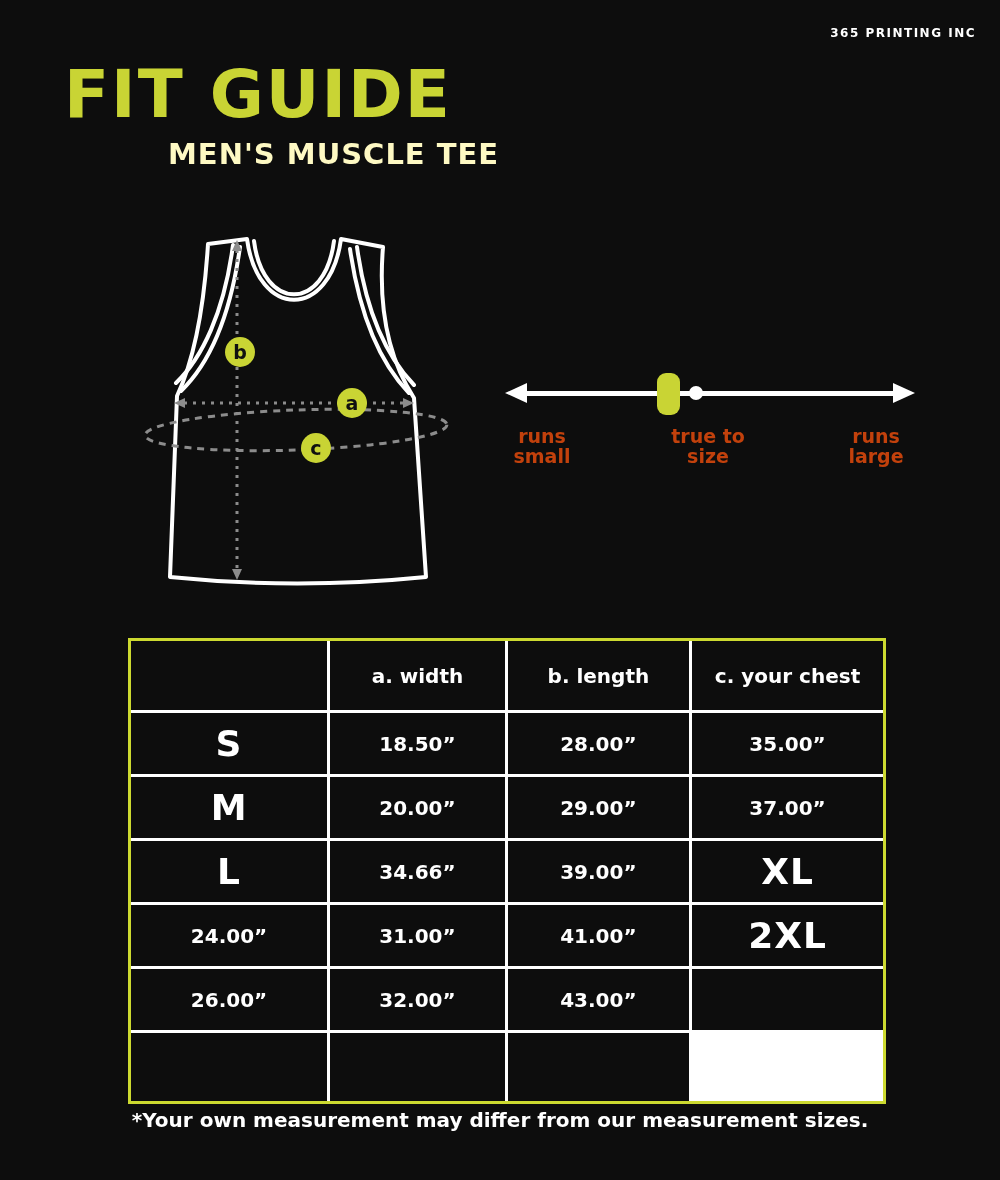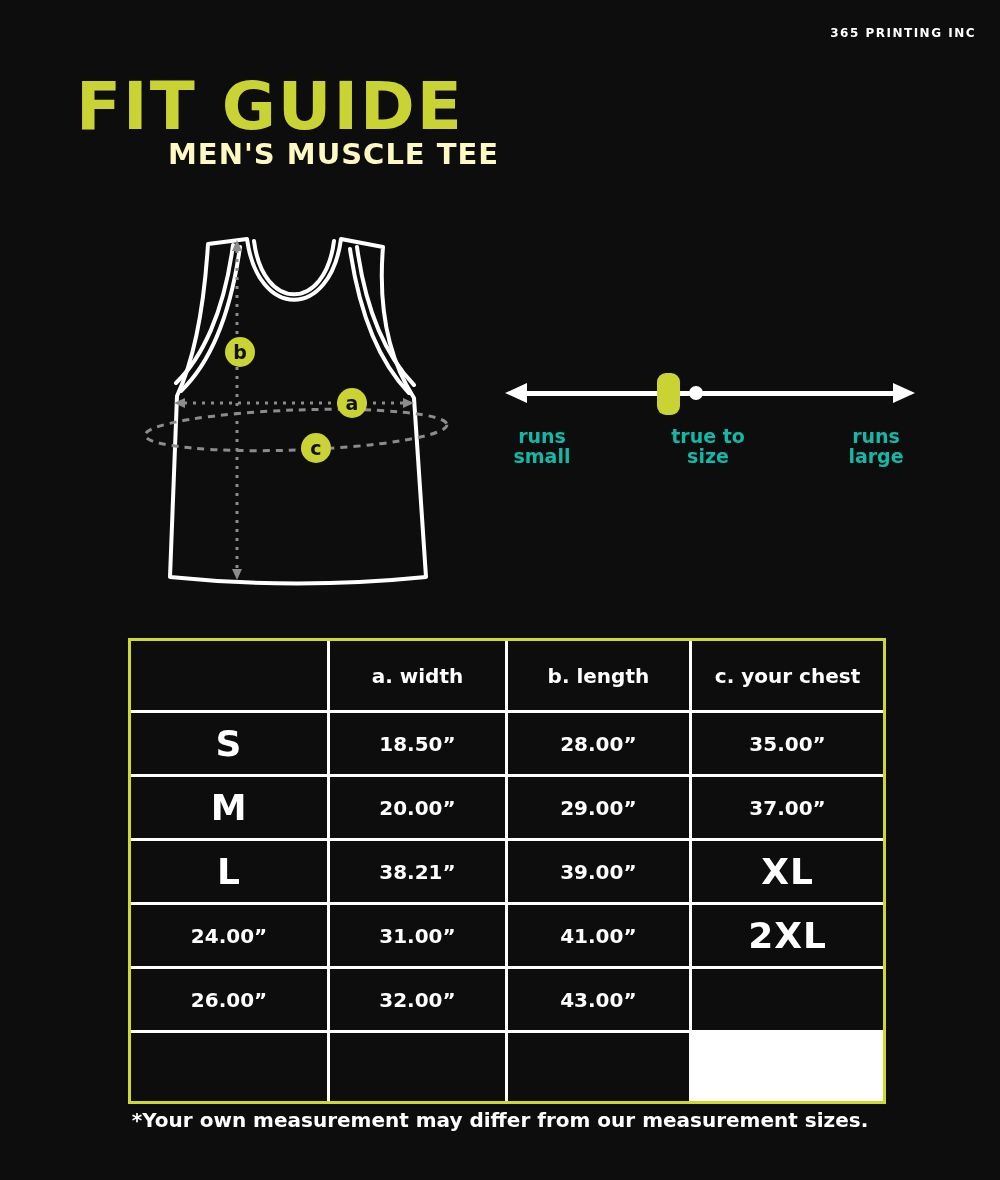--- a/index.html
+++ b/index.html
@@ -11,21 +11,21 @@
     color:#fff;
     overflow:hidden;
   }
   
   .brand{
     position:absolute;top:26px;right:24px;
     font-size:12px;font-weight:bold;letter-spacing:1.5px;
     color:#fff;
   }
   .title{
-    position:absolute;left:60px;top:58px;margin:16px;
+    position:absolute;left:60px;top:58px;margin:4px;
     font-size:66px;font-weight:bold;letter-spacing:2px;
     color:#c9d434;line-height:1;
   }
   .subtitle{
     position:absolute;left:168px;top:140px;margin:0;
     font-size:29px;font-weight:bold;letter-spacing:1px;
     color:#fef9c3;line-height:1;
   }
   
   .shirt-svg{position:absolute;left:140px;top:228px;width:320px;height:370px;}
@@ -33,21 +33,21 @@
   .fit-scale{position:absolute;left:505px;top:368px;width:410px;height:120px;}
   .scale-line{position:absolute;left:16px;right:16px;top:23px;height:5px;background:#fff;}
   .scale-arrow{position:absolute;width:0;height:0;top:15px;}
   .scale-arrow.left{left:0;border-top:10px solid transparent;border-bottom:10px solid transparent;border-right:22px solid #fff;}
   .scale-arrow.right{right:0;border-top:10px solid transparent;border-bottom:10px solid transparent;border-left:22px solid #fff;}
   .scale-marker{position:absolute;left:152px;top:5px;width:23px;height:42px;border-radius:9px;background:#c9d434;}
   .scale-dot{position:absolute;left:184px;top:18px;width:14px;height:14px;border-radius:50%;background:#fff;}
   .scale-label{
     position:absolute;top:58px;transform:translateX(-50%);
     font-size:19px;font-weight:bold;line-height:20px;text-align:center;
-    color:#14b8a6;white-space:nowrap;
+    color:#c2410c;white-space:nowrap;
   }
   .scale-label.l1{left:37px;}
   .scale-label.l2{left:203px;}
   .scale-label.l3{left:371px;}
   
   .size-table{
     position:absolute;left:128px;top:638px;width:758px;height:466px;
     box-sizing:border-box;border:3px solid #ccd930;background:#fff;
     display:grid;
     grid-template-columns:26.4fr 23.5fr 24.4fr 25.7fr;
@@ -152,21 +152,21 @@
     <div class="cell val">18.50”</div>
     <div class="cell val">28.00”</div>
     <div class="cell val">35.00”</div>
 
     <div class="cell size">M</div>
     <div class="cell val">20.00”</div>
     <div class="cell val">29.00”</div>
     <div class="cell val">37.00”</div>
 
     <div class="cell size">L</div>
-    <div class="cell val">38.21”</div>
+    <div class="cell val">34.66”</div>
     <div class="cell val">39.00”</div>
 
     <div class="cell size">XL</div>
     <div class="cell val">24.00”</div>
     <div class="cell val">31.00”</div>
     <div class="cell val">41.00”</div>
 
     <div class="cell size">2XL</div>
     <div class="cell val">26.00”</div>
     <div class="cell val">32.00”</div>

